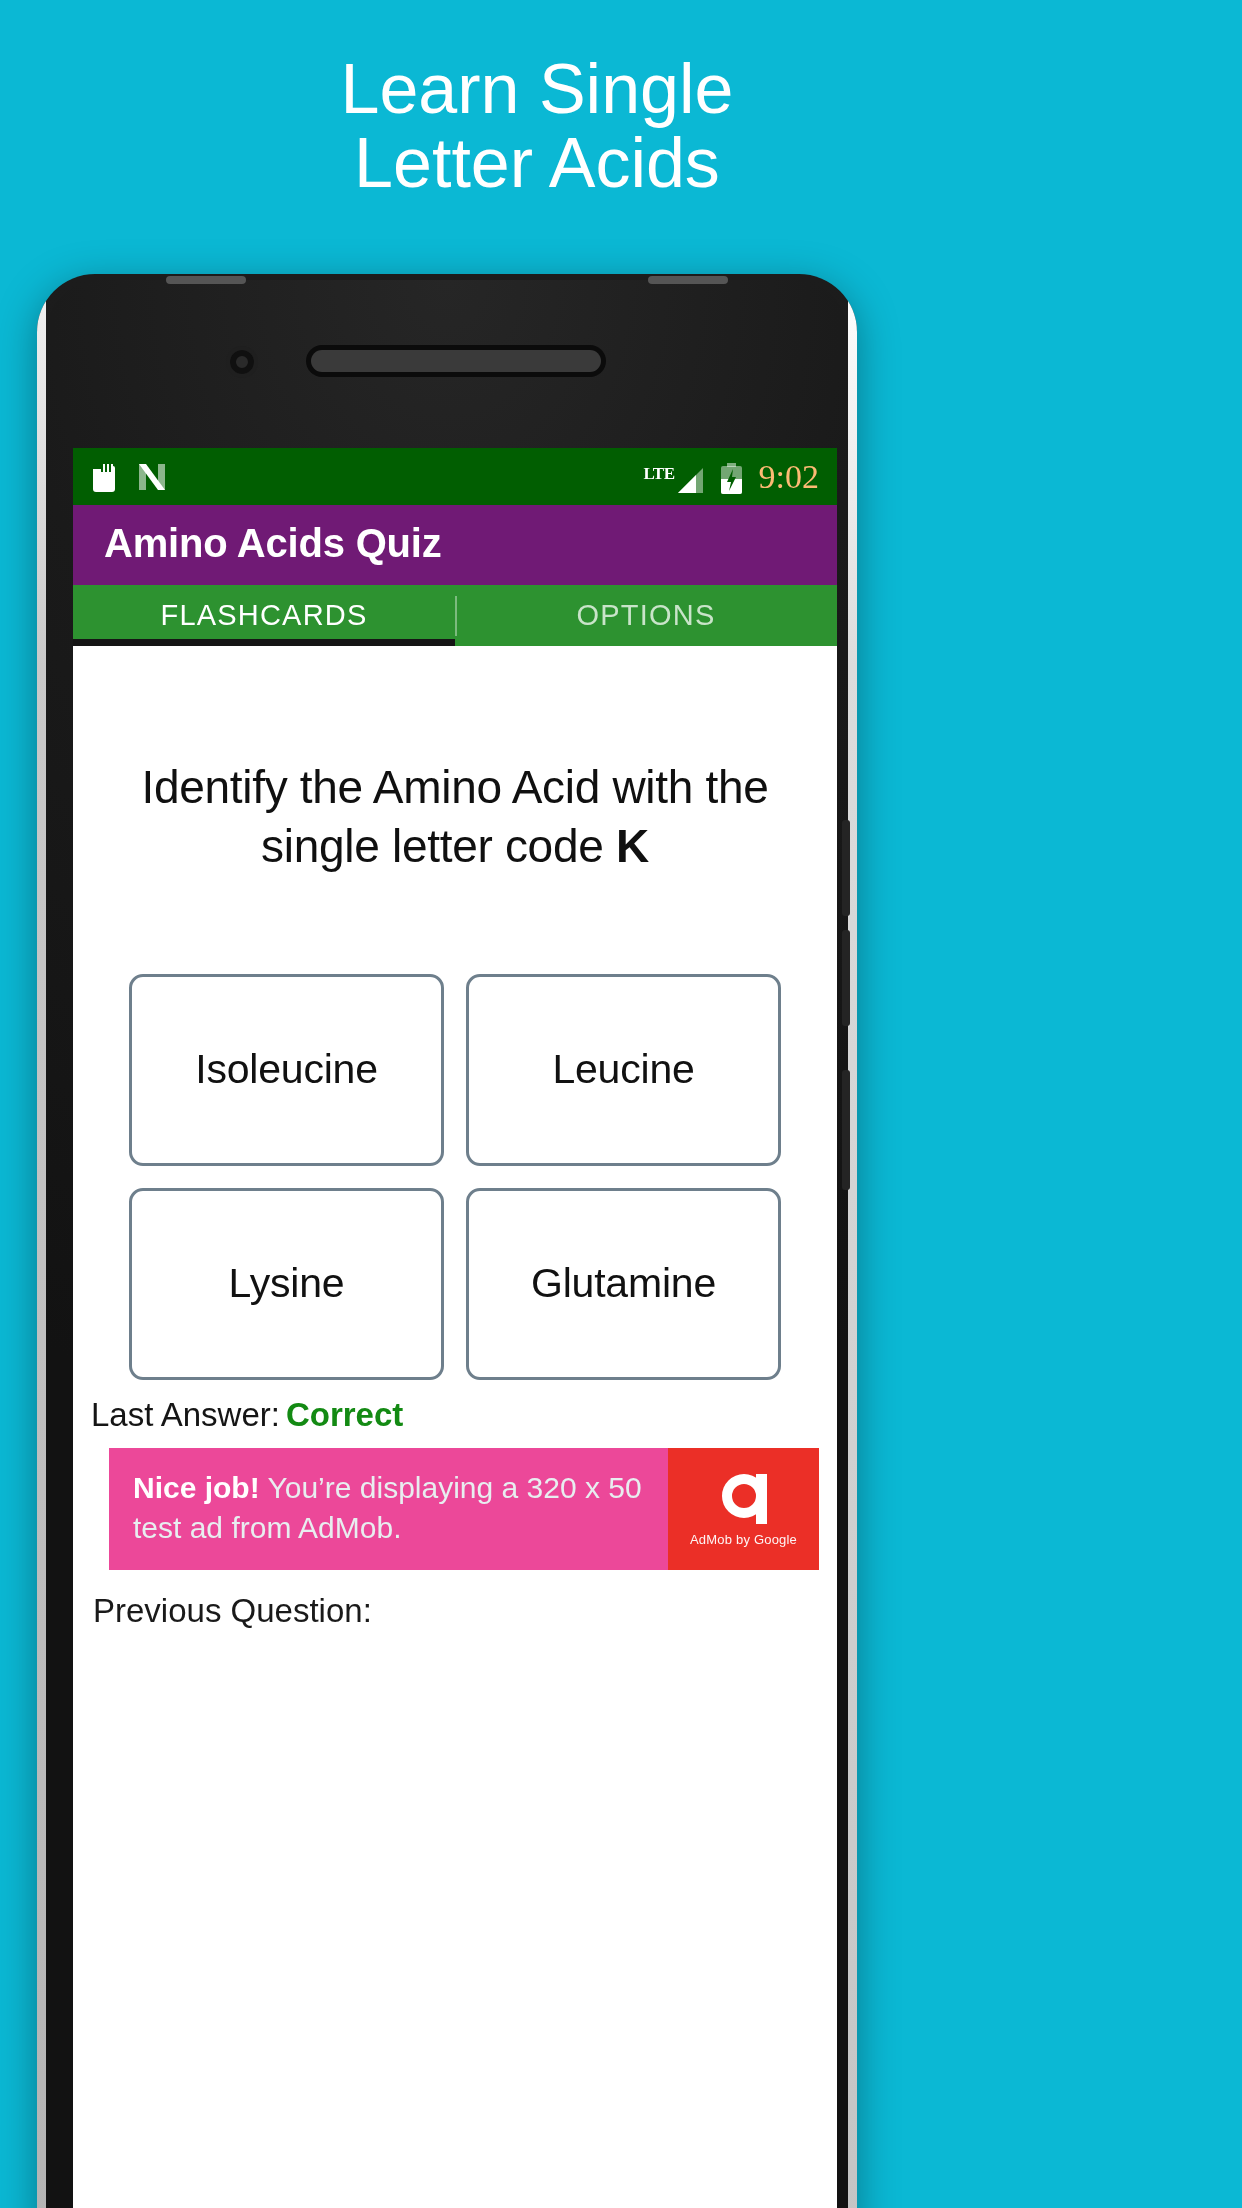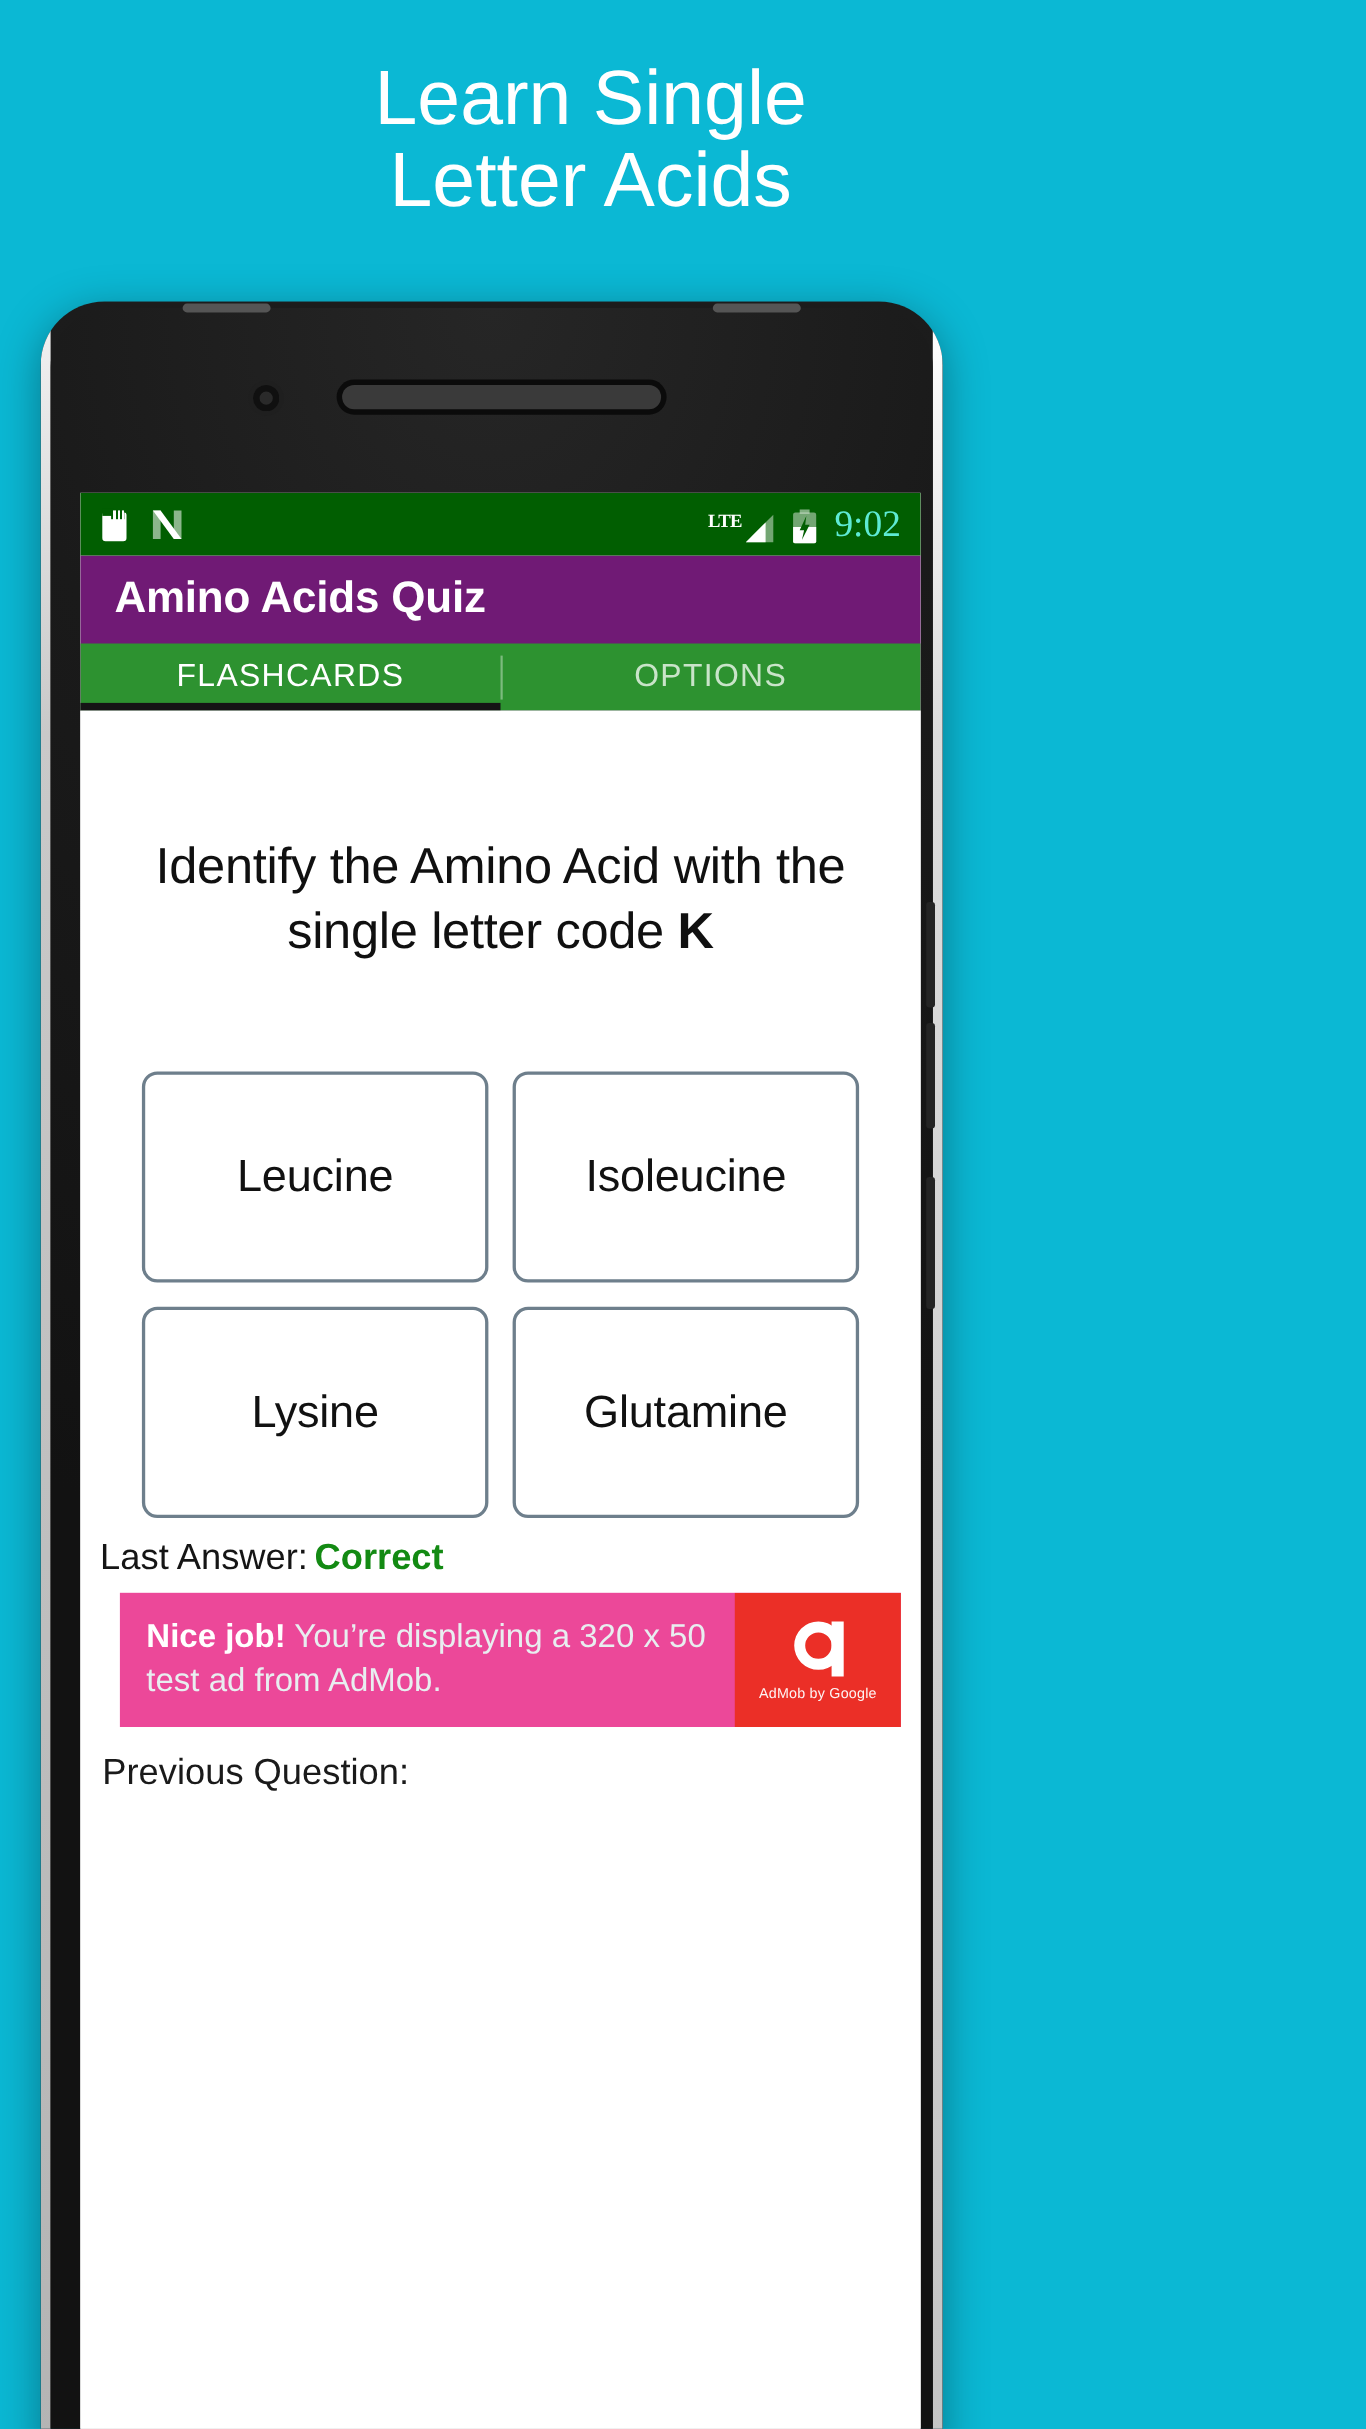--- a/index.html
+++ b/index.html
@@ -86,21 +86,21 @@
   .sd-icon .pins{
     position:absolute;right:2px;top:2px;width:12px;height:8px;
     background:repeating-linear-gradient(90deg,#015e01 0 2px,#fff 2px 4px);
   }
   .nexus-icon{width:30px;height:30px;display:block;}
   .lte-wrap{display:flex;align-items:flex-end;gap:1px;}
   .lte-text{color:#fff;font-size:17px;font-weight:700;line-height:1;
     letter-spacing:-.5px;margin-bottom:12px;}
   .signal-tri{width:28px;height:27px;display:block;}
   .battery-icon{width:23px;height:31px;display:block;}
-  #clock{color:#5eead4;font-size:34px;font-weight:400;line-height:1;
+  #clock{color:#fdba74;font-size:34px;font-weight:400;line-height:1;
     letter-spacing:0px;}
 
   
   #app-bar{background:#701a75;padding:14px 0 0 0;}
   #app-title{
     color:#ffffff;font-size:40px;font-weight:700;
     padding:0 0 0 31px;line-height:1.2;letter-spacing:-0.2px;
   }
   #tab-strip{
     display:flex;margin-top:18px;position:relative;height:61px;
@@ -248,22 +248,22 @@
         </div>
       </div>
 
       <div id="content">
 
         <div id="question">
           <span>Identify the Amino Acid with the single letter code </span><b>K</b>
         </div>
 
         <div id="answer-grid">
+          <div class="answer-card">Isoleucine</div>
           <div class="answer-card">Leucine</div>
-          <div class="answer-card">Isoleucine</div>
           <div class="answer-card">Lysine</div>
           <div class="answer-card">Glutamine</div>
         </div>
 
         <div id="score-row">
           <div>
             <span>Last Answer:</span><span id="last-answer-value">Correct</span>
           </div>
         </div>
 

